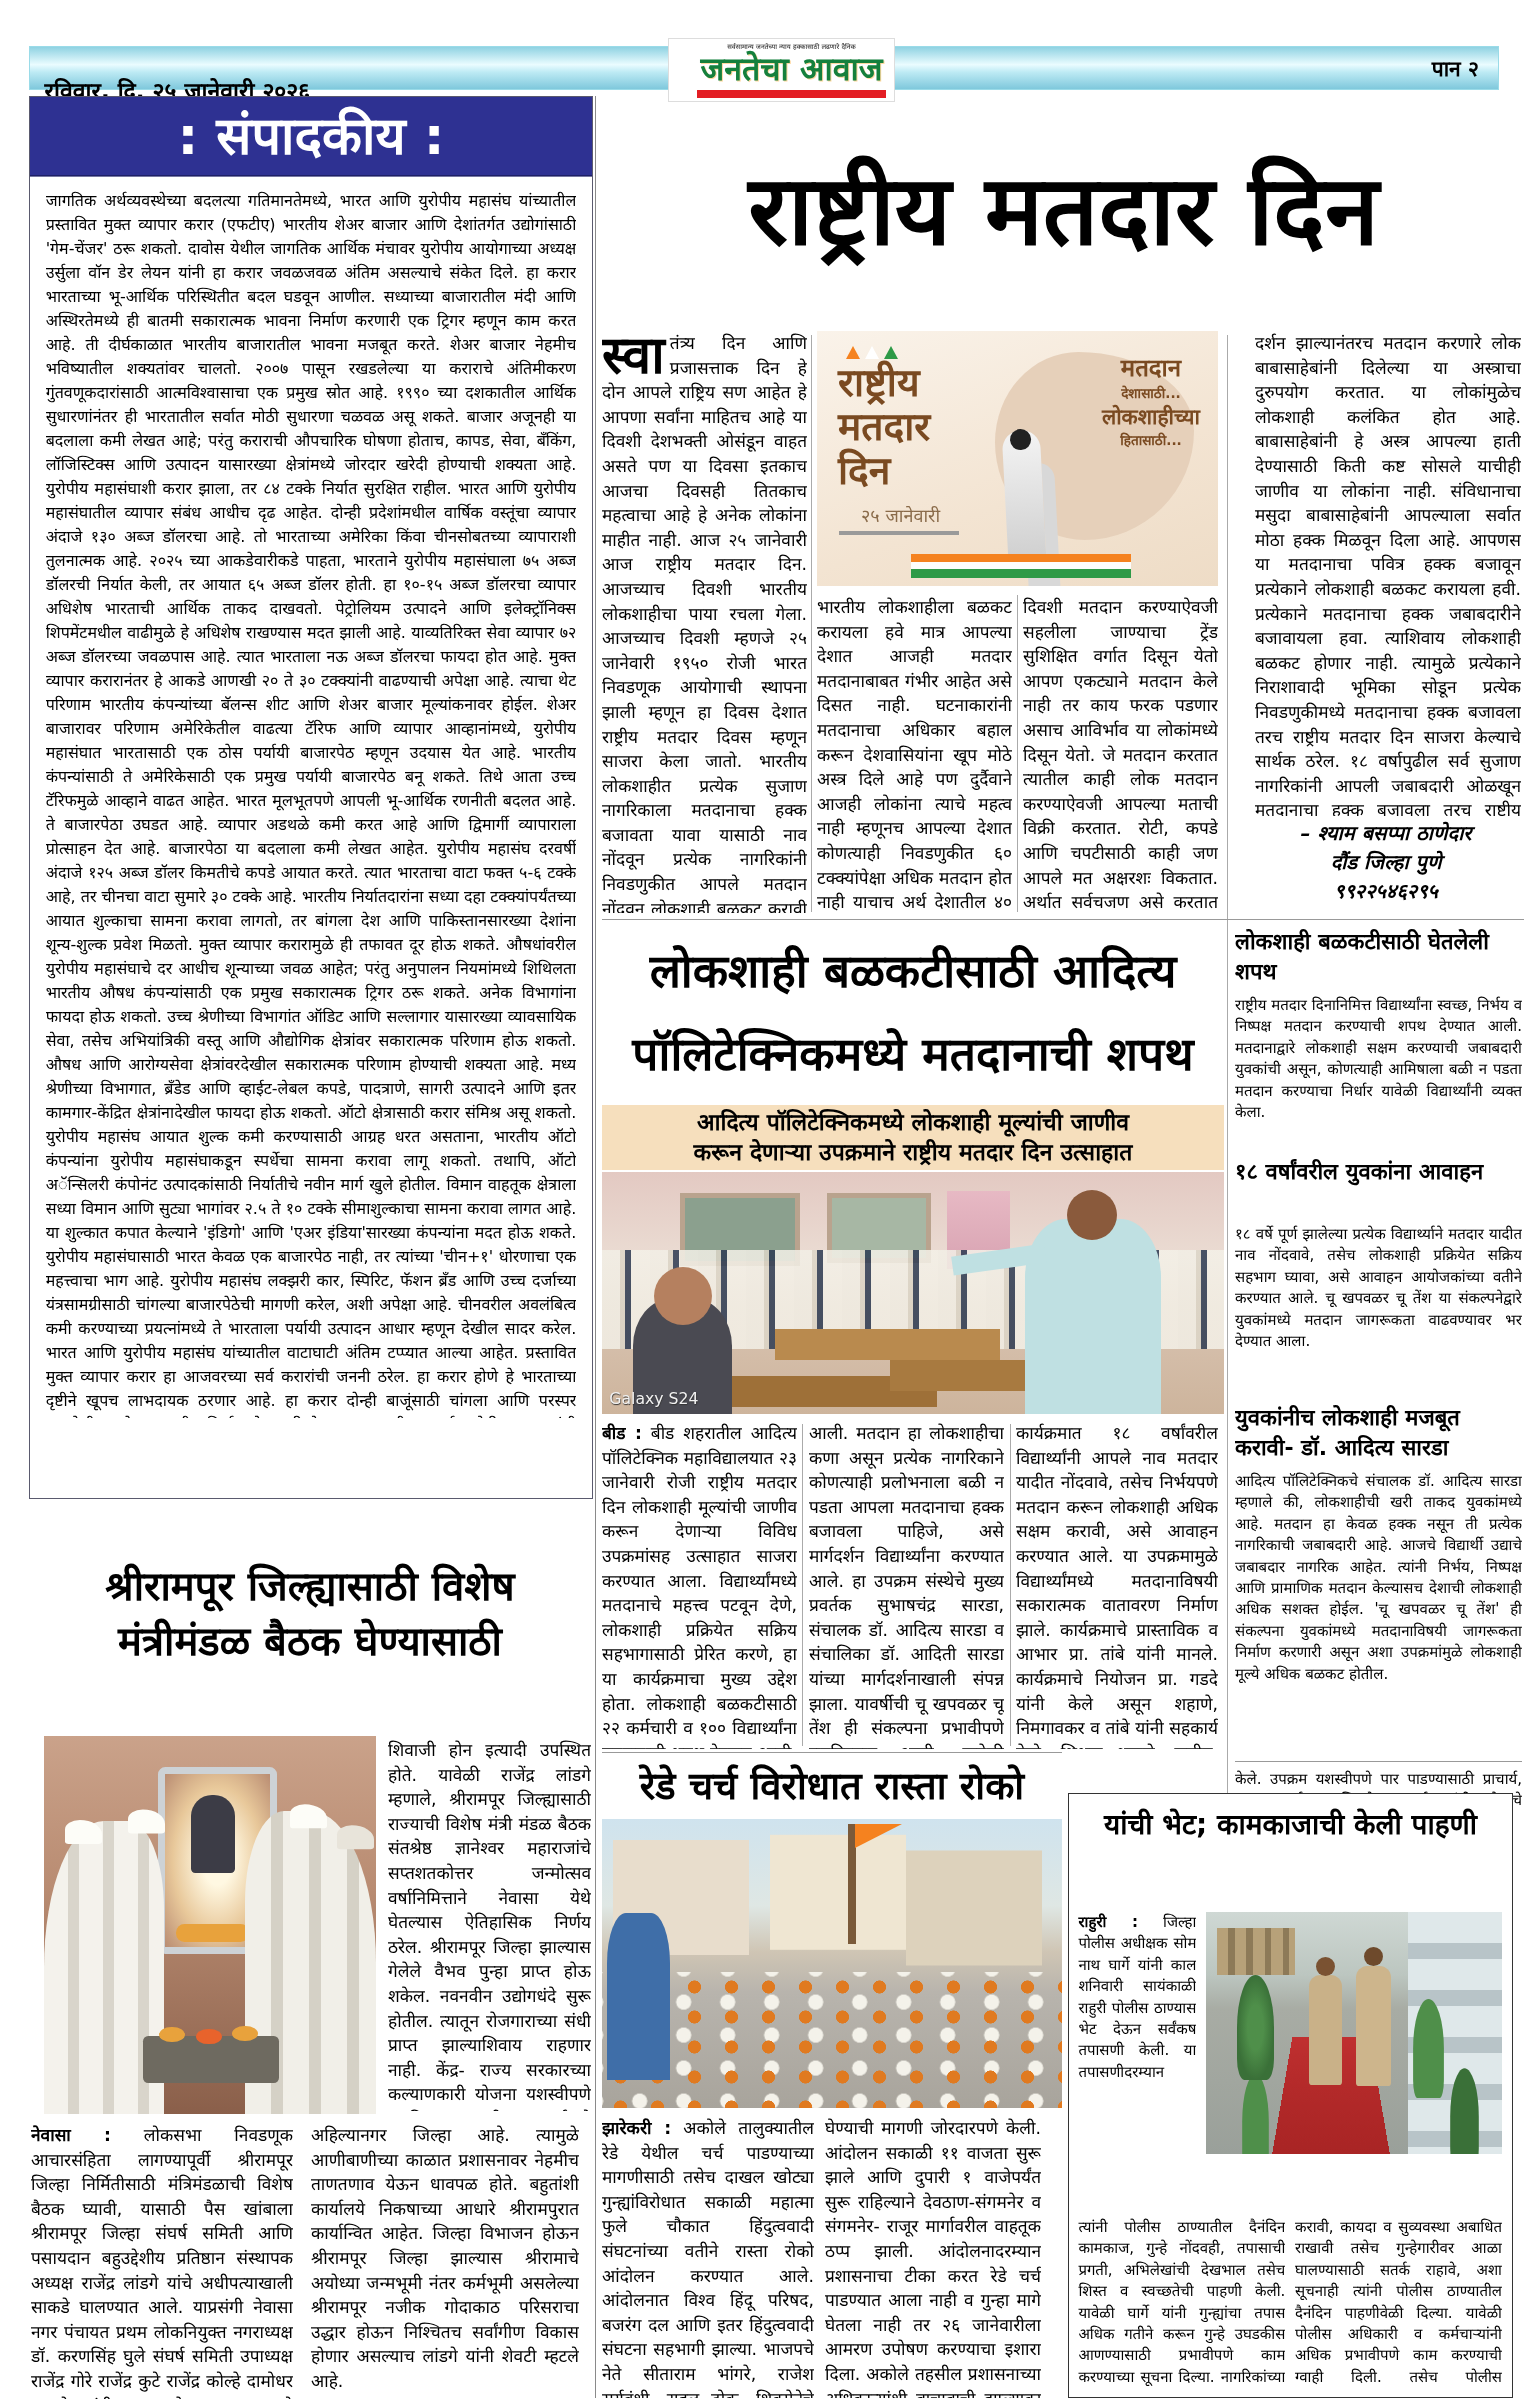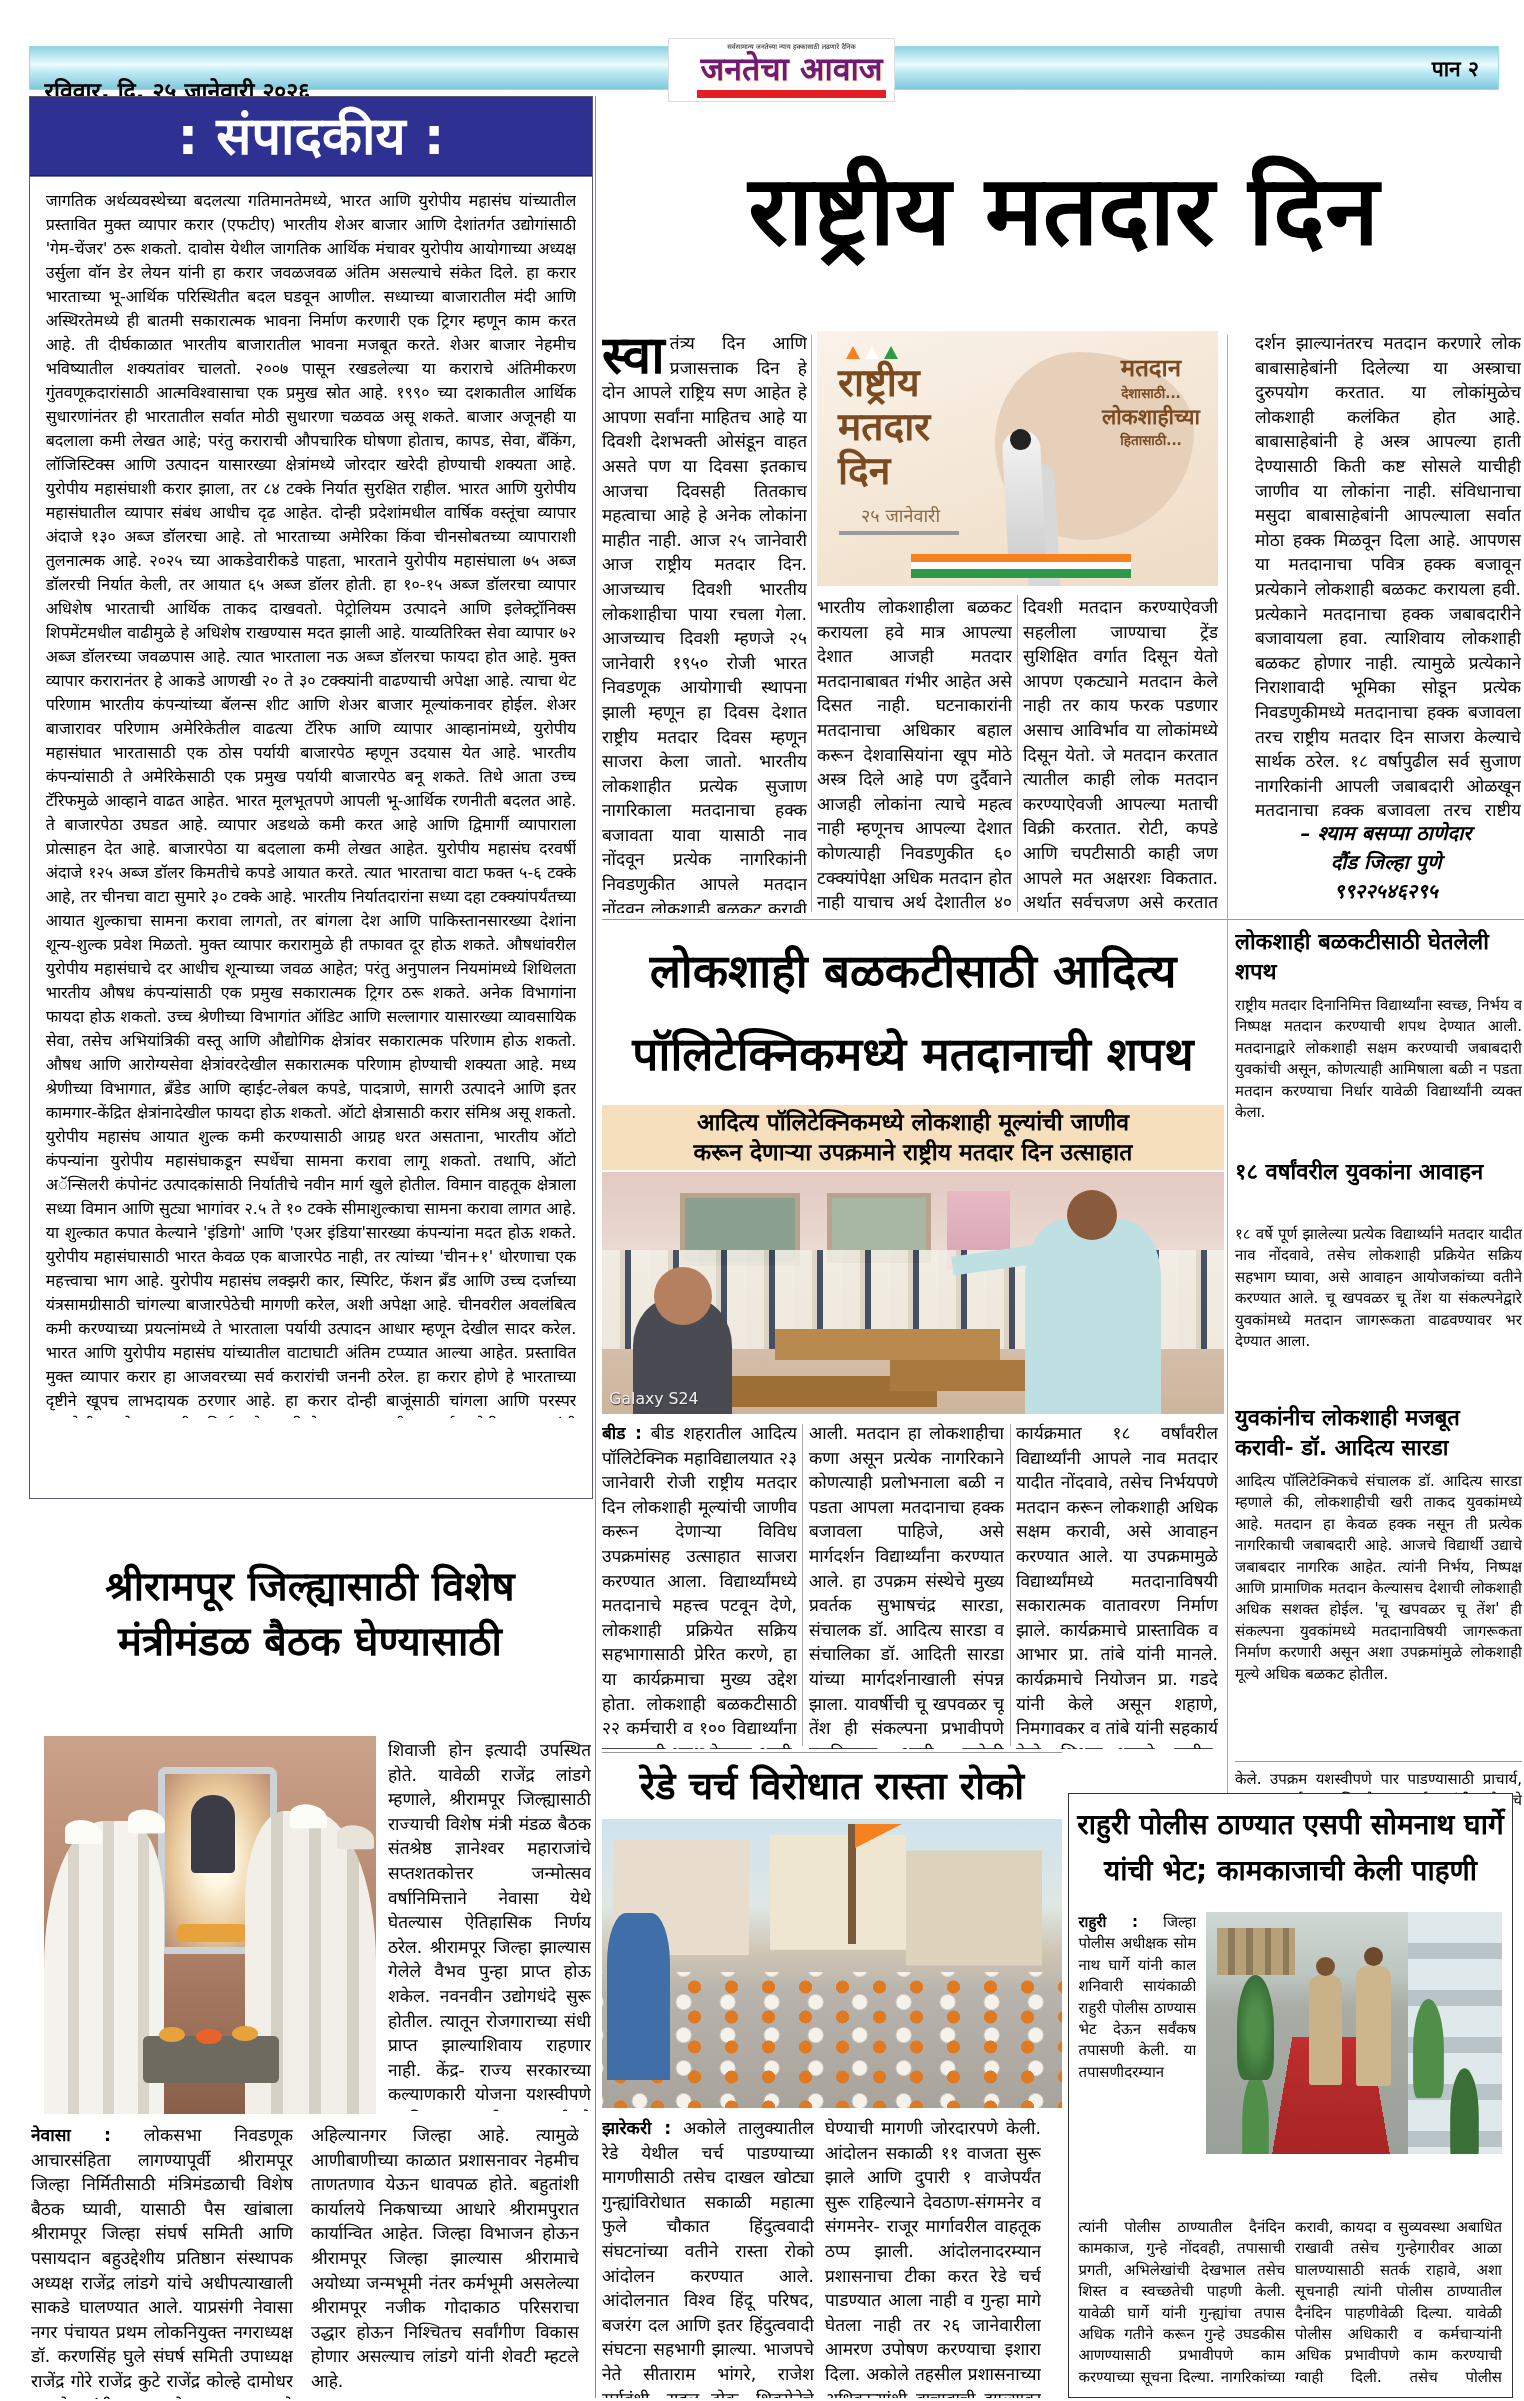--- a/index.html
+++ b/index.html
@@ -6,21 +6,21 @@
   .page{position:relative;width:1525px;height:2401px;background:#ffffff;overflow:hidden;
         font-family:"DejaVu Sans",sans-serif;color:#000;}
   .abs{position:absolute;}
   
   .band{background:linear-gradient(180deg,#8fd2e2 0%,#eafcff 42%,#bdeaf4 60%,#7fc8dc 100%);
         border:0.5px solid #9adbe8;display:flex;align-items:center;justify-content:space-between;}
   .band .date{font-size:23px;font-weight:700;padding-left:14.6px;margin-top:44px;}
   .band .pageno{font-size:21px;font-weight:700;padding-right:19px;}
   .masthead{background:#fff;border:0.5px solid #ddd;display:flex;flex-direction:column;align-items:center;justify-content:center;z-index:5;padding-left:20px;}
   .masthead .tag{font-size:6.8px;color:#111;white-space:nowrap;overflow:hidden;max-width:96%;}
-  .masthead .ttl{font-size:32px;font-weight:800;color:#701a75;line-height:37px;white-space:nowrap;
+  .masthead .ttl{font-size:32px;font-weight:800;color:#15803d;line-height:37px;white-space:nowrap;
                  text-shadow:1px 1px 0 #ffd8a0;}
   .masthead .redbar{width:92%;height:7.3px;background:#e31e24;margin-top:2.1px;}
   
   .vrule{width:1px;background:#8a8a8a;}
   .hrule-thin{height:1px;background:#999;}
   
   .edbox{border:1.6px solid #5a5a6e;background:#fff;}
   .edtitle{background:#2e3192;color:#fff;text-align:center;font-weight:800;font-size:52px;line-height:78px;
            box-shadow:0 1.6px 0 #1d1f66;}
   .edhead{text-align:center;font-weight:800;font-size:30px;line-height:48px;}
@@ -193,21 +193,20 @@
     <div class="abs" style="left:5.2px;top:94px;width:63px;height:167px;background:#3f6ea8;border-radius:30% 30% 0 0;"></div>
   </div>
 
   <div class="col" style="left:602px;top:2116px;width:212px;height:282px;">
     <b>झारेकरी :</b> <span>अकोले तालुक्यातील रेडे येथील चर्च पाडण्याच्या मागणीसाठी तसेच दाखल खोट्या गुन्ह्यांविरोधात सकाळी महात्मा फुले चौकात हिंदुत्ववादी संघटनांच्या वतीने रास्ता रोको आंदोलन करण्यात आले. आंदोलनात विश्व हिंदू परिषद, बजरंग दल आणि इतर हिंदुत्ववादी संघटना सहभागी झाल्या. भाजपचे नेते सीताराम भांगरे, राजेश सूर्यवंशी, राहुल ढोक, शिवसेनेचे मच्छिंद्र धुमाळ, साहिल साळुंखे, दत्ता नवले आणि संकेत नाईकवाडी उपस्थित होते. आंदोलकांनी रेडे येथील चर्चबाबत धर्मांतर सुरू असल्याचा आरोप केला. तसेच चर्च बेकायदेशीर असून तातडीने पाडावे आणि गुन्हा मागे</span>
   </div>
   <div class="col" style="left:825px;top:2116px;width:216px;height:282px;">घेण्याची मागणी जोरदारपणे केली. आंदोलन सकाळी ११ वाजता सुरू झाले आणि दुपारी १ वाजेपर्यंत सुरू राहिल्याने देवठाण-संगमनेर व संगमनेर- राजूर मार्गावरील वाहतूक ठप्प झाली. आंदोलनादरम्यान प्रशासनाचा टीका करत रेडे चर्च पाडण्यात आला नाही व गुन्हा मागे घेतला नाही तर २६ जानेवारीला आमरण उपोषण करण्याचा इशारा दिला. अकोले तहसील प्रशासनाच्या अधिकाऱ्यांशी बाचाबाची झाल्यावर नायब तहसिलदार किसन लोहरे यांनी सांगितले की हा प्रश्न ग्रामपंचायतीच्या अधिकारात येतो, तसेच रेड्याचे ग्रामविकास अधिकारी वरिष्ठांचे मार्गदर्शन घेऊन योग्य ती कार्यवाही करतील, अशी आश्वासन दिल्यामुळे आंदोलन नंतर स्थगित करण्यात आले.</div>
 
   <div class="abs rahuri-box" style="left:1068px;top:1793px;width:443px;height:603px;">
     <div class="hl" style="left:0;top:8.4px;width:443px;position:absolute;font-size:28px;line-height:46px;">
-      <div>राहुरी पोलीस ठाण्यात एसपी सोमनाथ घार्गे</div>
       <div>यांची भेट; कामकाजाची केली पाहणी</div>
     </div>
     <div class="sb-b" style="left:9.4px;top:118px;width:118px;height:299px;">
       <b>राहुरी :</b> <span>जिल्हा पोलीस अधीक्षक सोम नाथ घार्गे यांनी काल शनिवारी सायंकाळी राहुरी पोलीस ठाण्यास भेट देऊन सर्वंकष तपासणी केली. या तपासणीदरम्यान</span>
     </div>
 
     <div class="photo" style="left:137px;top:118px;width:296px;height:242px;background:linear-gradient(180deg,#cfd8d4 0%,#bcc6c0 26%,#a8aca4 40%,#9aa09a 100%);position:absolute;">
       <div class="abs" style="right:0;top:0;width:94px;height:242px;background:repeating-linear-gradient(180deg,#dfe8ea 0 31px,#b8c4c8 31px 47px);"></div>
       <div class="abs" style="left:78px;top:105px;width:94px;height:137px;background:linear-gradient(#c03030,#a82424);transform:perspective(157px) rotateX(30deg);"></div>
       <div class="abs" style="left:31px;top:63px;width:37px;height:105px;background:radial-gradient(#4f8f4a 30%,#3a7038 70%);border-radius:50% 50% 20% 20%;box-shadow:0 94px 0 -5.2px #4f8f4a, 173px 21px 0 -3.1px #4f8f4a, 209px 89px 0 -4.2px #3a7038;"></div>

